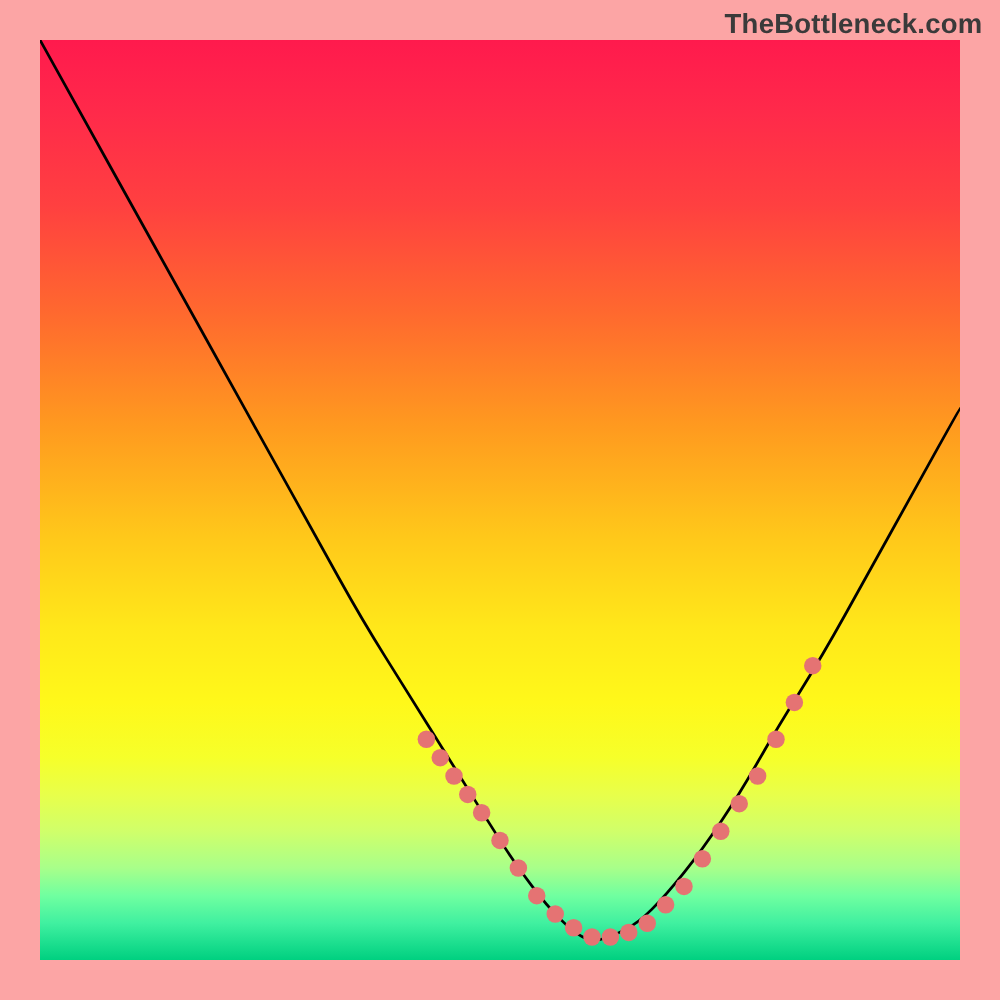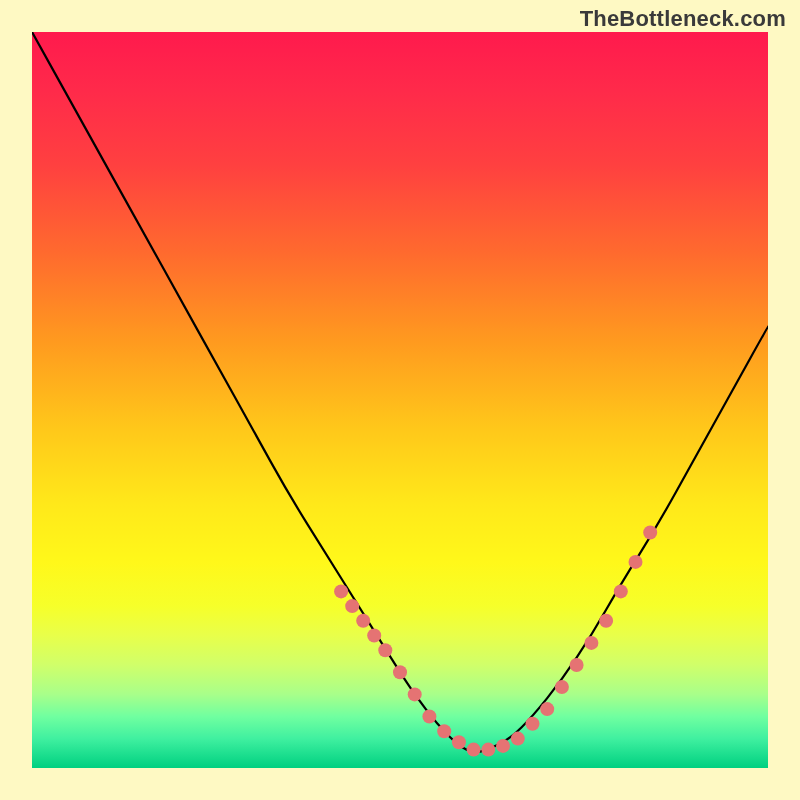--- a/index.html
+++ b/index.html
@@ -8,21 +8,21 @@
     width: 800px;
     height: 800px;
     background: #000;
     overflow: hidden;
     font-family: Arial, Helvetica, sans-serif;
   }
   .stage {
     position: relative;
     width: 800px;
     height: 800px;
-    background: #fef9c3;
+    background: #fca5a5;
   }
   .watermark {
     position: absolute;
     top: 6px;
     right: 14px;
     color: #3a3a3a;
     font-size: 22px;
     font-weight: 600;
     letter-spacing: 0.2px;
     user-select: none;

